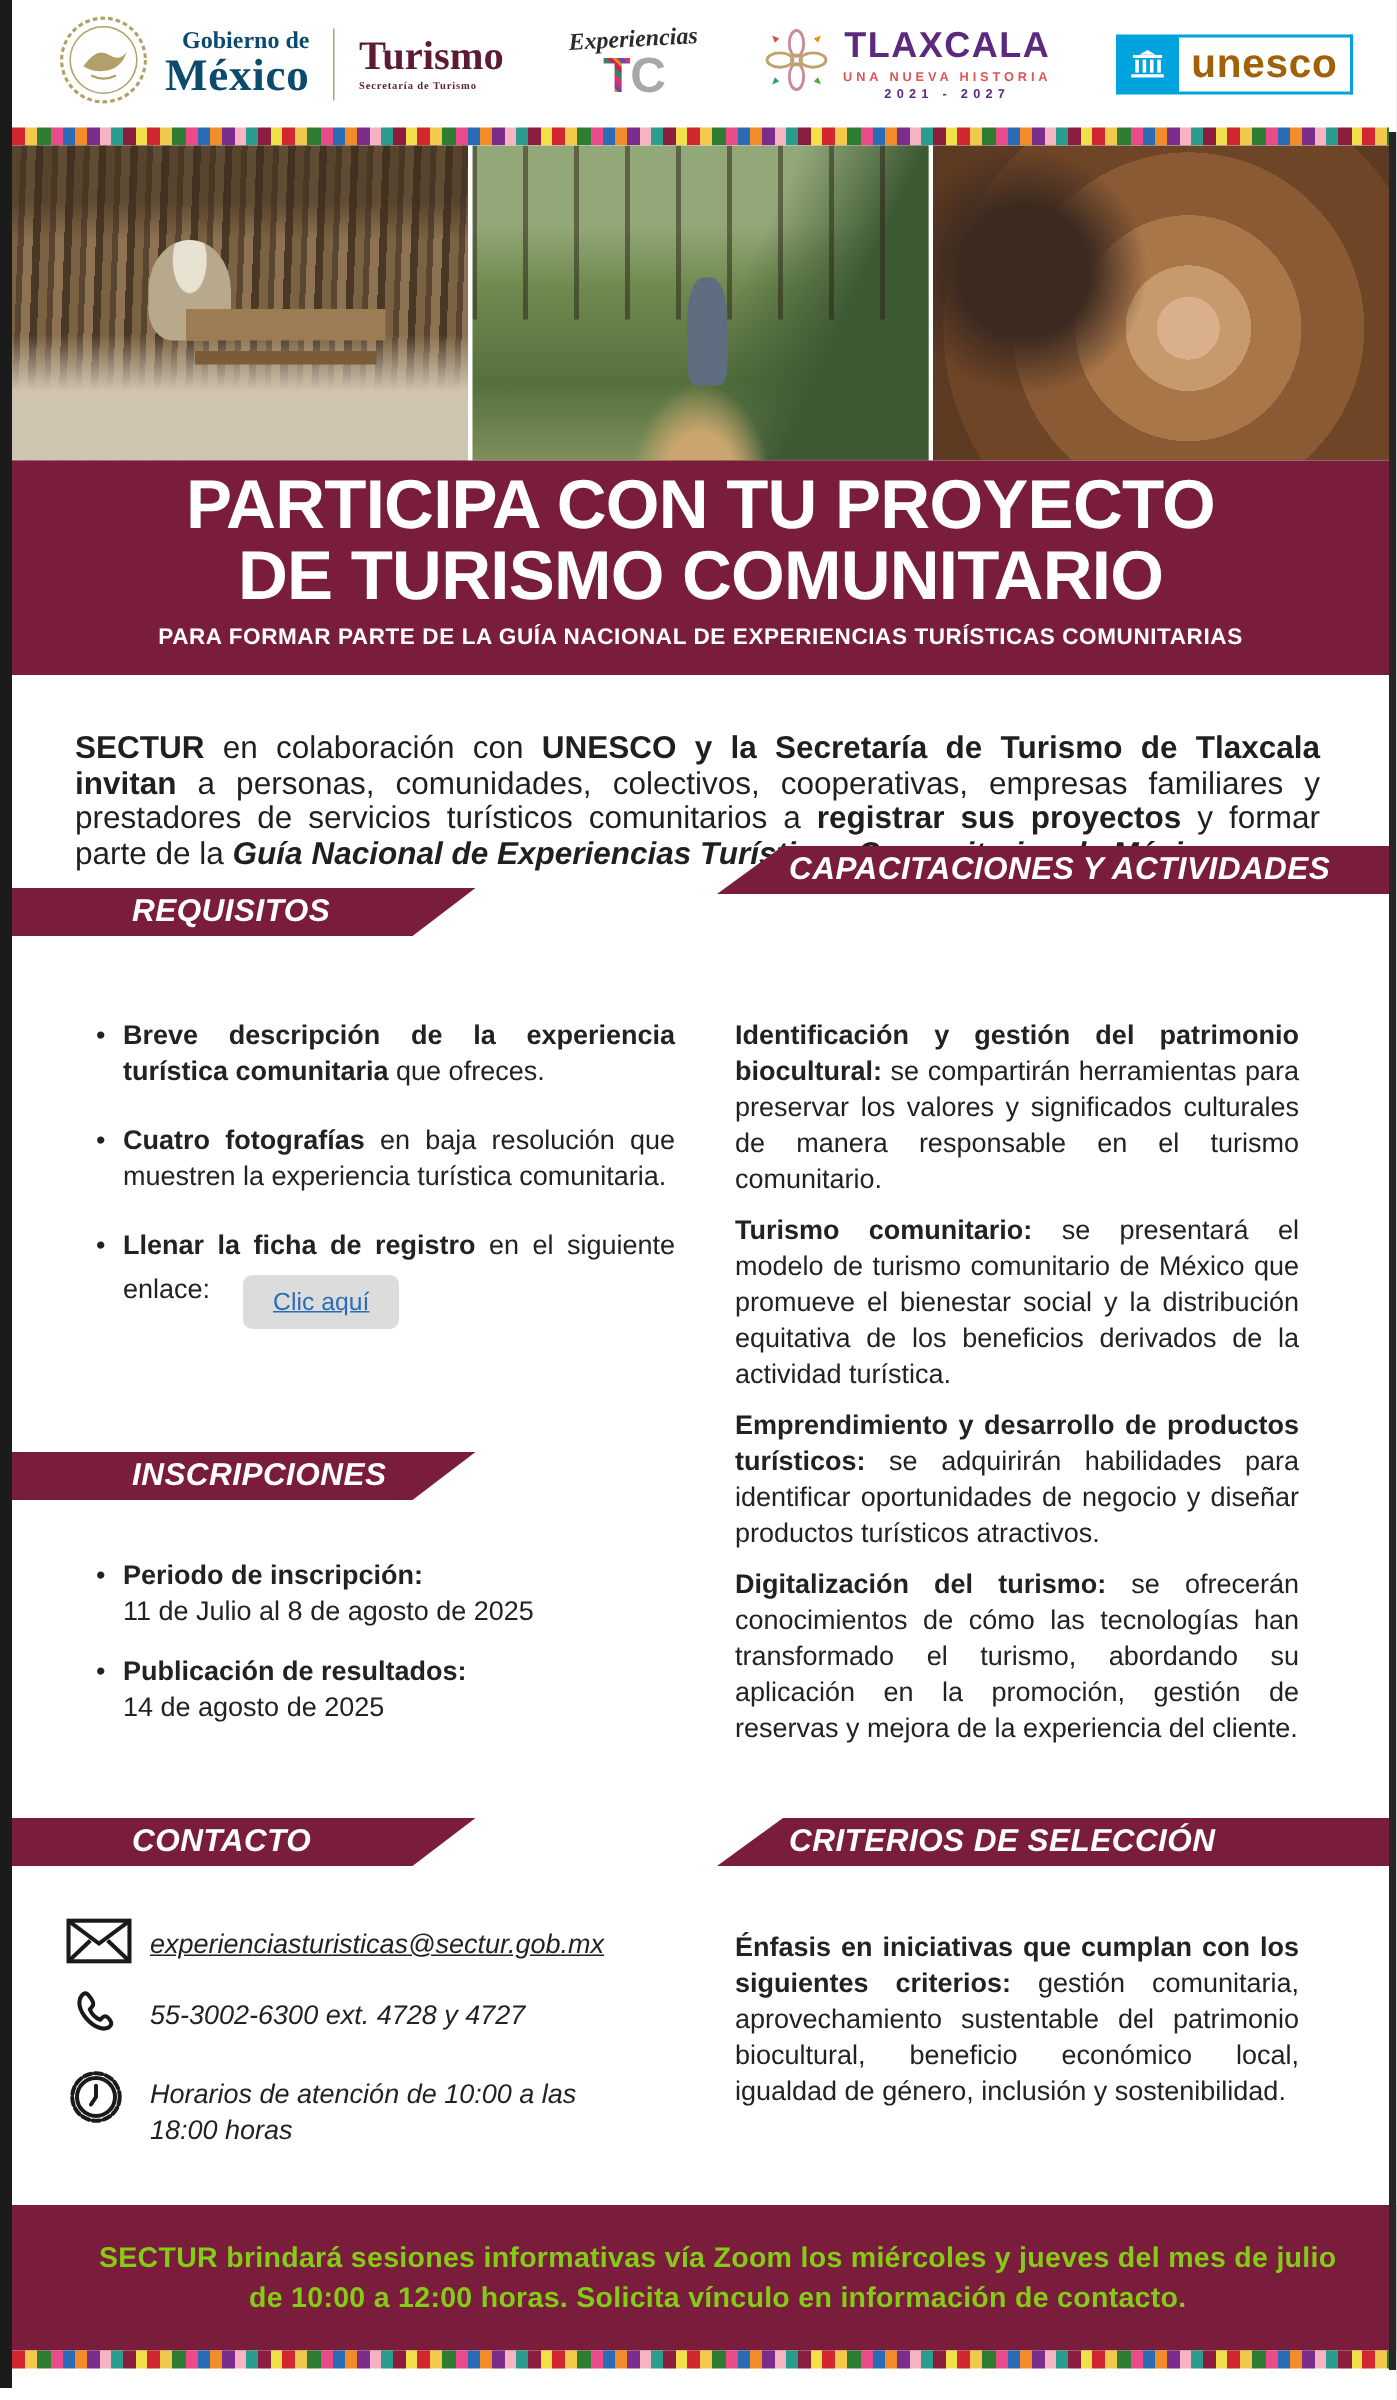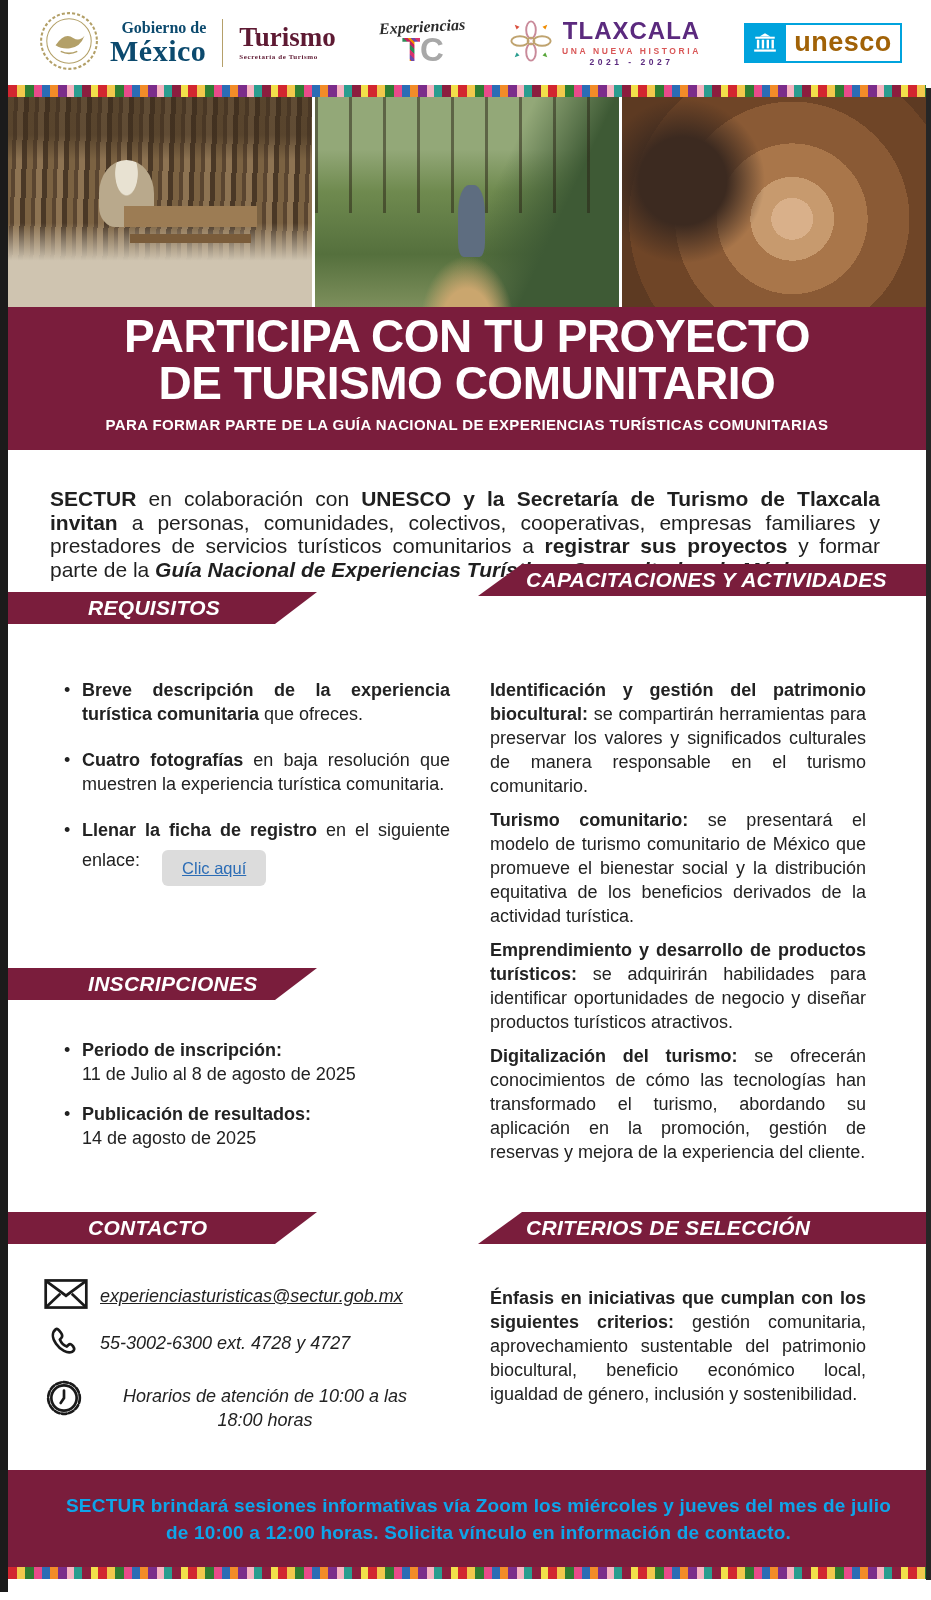--- a/index.html
+++ b/index.html
@@ -87,21 +87,21 @@
   .link{color:#2b6cb5;text-decoration:underline;}
   .cap p{margin:0 0 10px 0;}
   .ins li{margin-bottom:16px;}
   .ins .lab{font-weight:bold;display:block;}
   
   .contact{position:absolute;left:44px;top:1278px;width:412px;}
   .crow{display:flex;align-items:flex-start;margin-bottom:15px;}
   .cicon{width:44px;flex:0 0 44px;display:flex;justify-content:flex-start;}
   .ctext{font-size:18px;line-height:24px;color:#222;margin-left:12px;padding-top:6px;font-style:italic;}
   
-  .footer{position:absolute;left:8px;right:0;top:1470px;height:97px;background:#7a1d3c;color:#0ea5e9;
+  .footer{position:absolute;left:8px;right:0;top:1470px;height:97px;background:#7a1d3c;color:#84cc16;
           display:flex;flex-direction:column;align-items:center;justify-content:center;text-align:center;padding-left:18px;}
   .footer div{font-size:19px;font-weight:bold;line-height:27px;letter-spacing:.2px;}
 </style>
 </head>
 <body>
 
 <div class="page">
 
   <div class="header">
     <div class="logo-group">
@@ -249,21 +249,21 @@
       <span class="ctext">55-3002-6300 ext. 4728 y 4727</span>
     </div>
     <div class="crow">
       <span class="cicon">
         <svg width="40" height="40" viewBox="0 0 24 24" fill="none" stroke="#1a1a1a" stroke-width="1.6" stroke-linecap="round">
           <circle cx="12" cy="12" r="9.5" stroke-dasharray="3 1.4"></circle>
           <circle cx="12" cy="12" r="7.6"></circle>
           <path d="M12 7.5 L12 12 L10 15"></path>
         </svg>
       </span>
-      <span class="ctext" style="max-width:330px;text-align:center;">Horarios de atención de 10:00 a las 18:00 horas</span>
+      <span class="ctext" style="max-width:330px;">Horarios de atención de 10:00 a las 18:00 horas</span>
     </div>
   </div>
 
   <p class="col-text col-right" style="top:1286px;margin:0;"><span class="b">Énfasis en iniciativas que cumplan con los siguientes criterios:</span><span> gestión comunitaria, aprovechamiento sustentable del patrimonio biocultural, beneficio económico local, igualdad de género, inclusión y sostenibilidad.</span></p>
 
   <div class="footer">
     <div>SECTUR brindará sesiones informativas vía Zoom los miércoles y jueves del mes de julio</div>
     <div>de 10:00 a 12:00 horas. Solicita vínculo en información de contacto.</div>
   </div>
 

